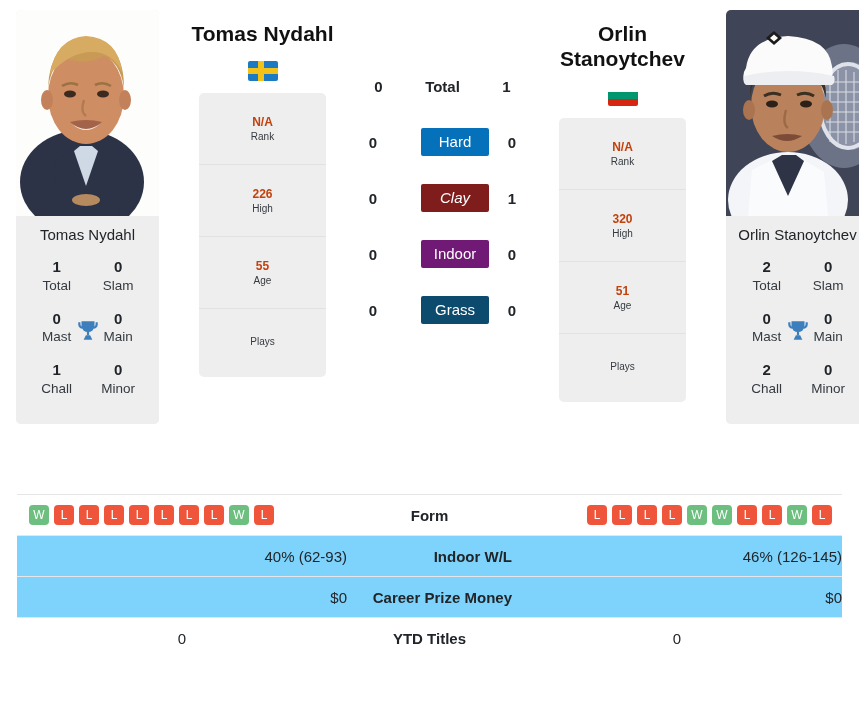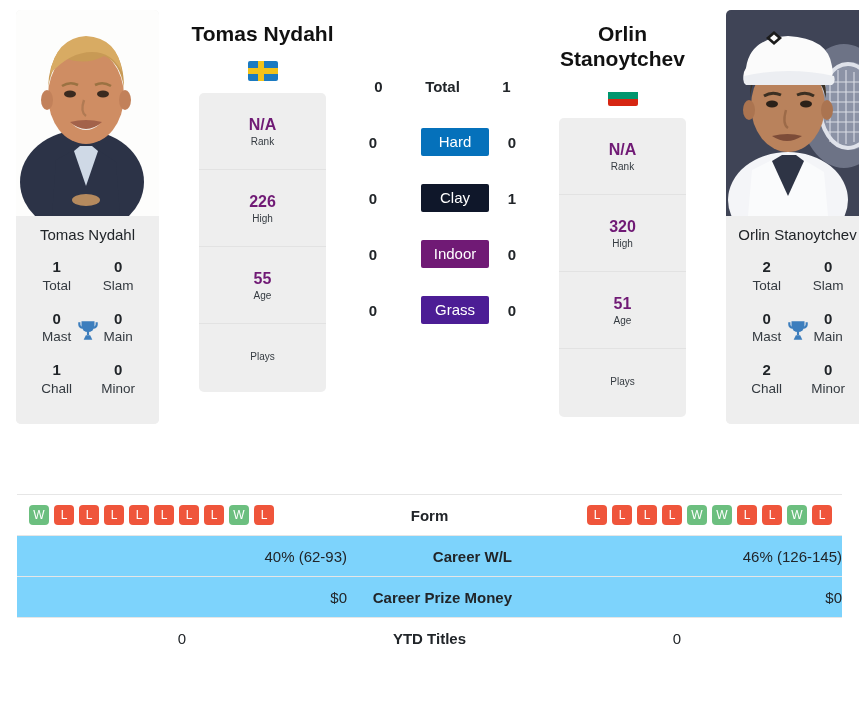--- a/index.html
+++ b/index.html
@@ -85,21 +85,21 @@
     background: #eeeeee;
     border-radius: 5px;
     overflow: hidden;
   }
   .stack-item {
     text-align: center;
     padding: 22px 4px 20px 4px;
     border-bottom: 1px solid #e2e2e2;
   }
   .stack-item:last-child { border-bottom: 0; }
-  .snum { font-size: 16px; font-weight: bold; color: #701a75; line-height: 1.25; }
+  .snum { font-size: 12px; font-weight: bold; color: #c2410c; line-height: 1.25; }
   .slab { font-size: 10px; color: #343a40; line-height: 1.4; }
   .stack-plays { padding: 26px 4px 28px 4px; }
 
   
   .surface-col {
     flex: 1 1 auto;
     padding-top: 58px;
   }
   .srow {
     display: flex;
@@ -271,31 +271,31 @@
             <div class="slabel">Total</div>
             <div class="sval">1</div>
           </div>
           <div class="srow">
             <div class="sval">0</div>
             <div class="badge" style="background: rgb(5, 113, 187);">Hard</div>
             <div class="sval">0</div>
           </div>
           <div class="srow">
             <div class="sval">0</div>
-            <div class="badge" style="background: #0f172a;">Clay</div>
+            <div class="badge" style="background: #7f1d1d; font-style: italic;">Clay</div>
             <div class="sval">1</div>
           </div>
           <div class="srow">
             <div class="sval">0</div>
             <div class="badge" style="background: #701a75;">Indoor</div>
             <div class="sval">0</div>
           </div>
           <div class="srow">
             <div class="sval">0</div>
-            <div class="badge" style="background: #4c1d95;">Grass</div>
+            <div class="badge" style="background: #0c4a6e;">Grass</div>
             <div class="sval">0</div>
           </div>
         </div>
     </div>
 
     <div class="info-col">
       <div class="pname">Orlin Stanoytchev</div>
       <div class="flag-wrap">
         <span class="flag flag-bg">
           <span class="s s1"></span><span class="s s2"></span><span class="s s3"></span>
@@ -435,21 +435,21 @@
               <span class="fbadge fW">W</span>
               <span class="fbadge fL">L</span>
               <span class="fbadge fL">L</span>
               <span class="fbadge fW">W</span>
               <span class="fbadge fL">L</span>
             </div>
           </td>
         </tr>
         <tr class="shaded">
           <td class="col-left">40% (62-93)</td>
-          <td class="col-mid">Career W/L</td>
+          <td class="col-mid">Indoor W/L</td>
           <td class="col-right">46% (126-145)</td>
         </tr>
         <tr class="shaded">
           <td class="col-left">$0</td>
           <td class="col-mid">Career Prize Money</td>
           <td class="col-right">$0</td>
         </tr>
         <tr>
           <td class="col-left">0</td>
           <td class="col-mid">YTD Titles</td>

